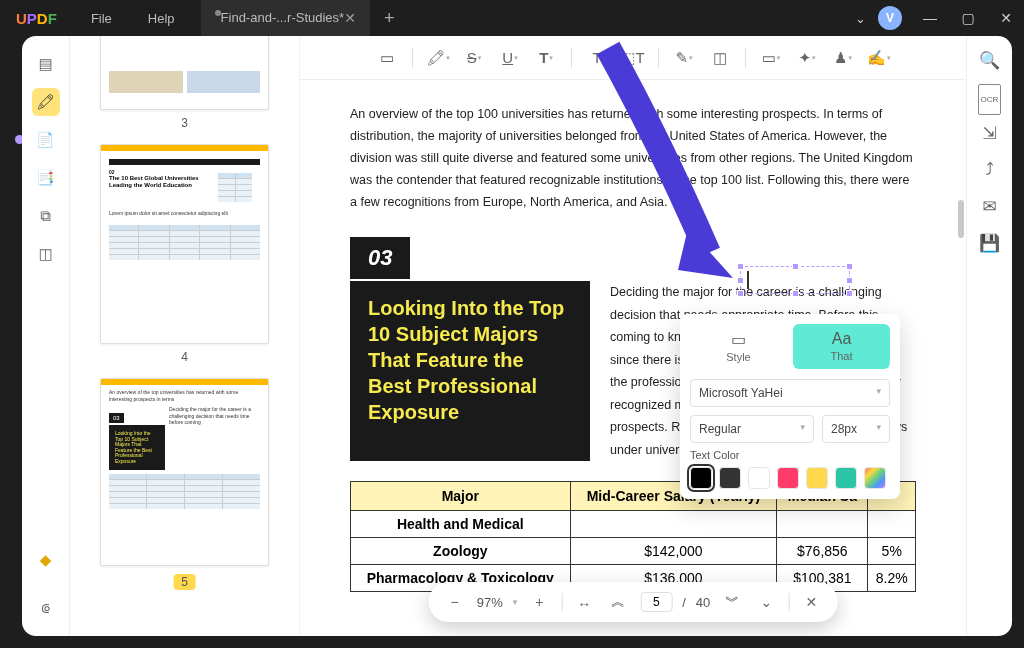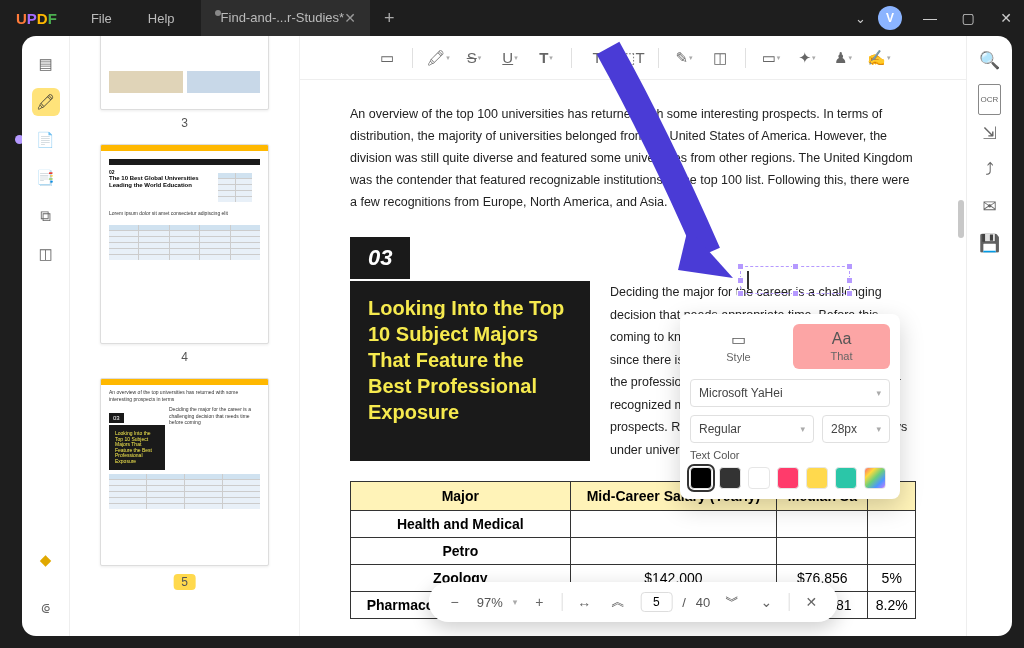--- a/index.html
+++ b/index.html
@@ -56,23 +56,23 @@
   .h4{top:50%;left:-4px;margin-top:-3px}.h5{top:50%;right:-4px;margin-top:-3px}
   .h6{bottom:-4px;left:-4px}.h7{bottom:-4px;left:50%;margin-left:-3px}.h8{bottom:-4px;right:-4px}
   .cursor{position:absolute;left:6px;top:4px;width:1.5px;height:18px;background:#333}
 
   .arrow{position:absolute;top:38px;left:578px;width:160px;height:250px;pointer-events:none}
   .arrow svg{width:100%;height:100%}
 
   .popup{position:absolute;top:314px;left:680px;width:220px;background:#fff;border-radius:8px;box-shadow:0 8px 24px rgba(0,0,0,.18);padding:10px}
   .pop-tabs{display:flex;gap:6px;margin-bottom:10px}
   .pop-tab{flex:1;text-align:center;padding:6px 0;border-radius:6px;font-size:11px;color:#666}
-  .pop-tab.active{background:#fca5a5}
+  .pop-tab.active{background:#5eead4}
   .pop-tab .pi{display:block;font-size:16px;margin-bottom:2px;color:#555}
-  .pop-sel{border:1px solid #e0e0e0;border-radius:4px;padding:6px 8px;font-size:12px;color:#444;display:flex;justify-content:space-between;align-items:center;margin-bottom:8px}
+  .pop-sel{border:1px solid #e0e0e0;border-radius:4px;padding:6px 8px;font-size:12px;color:#444;display:flex;justify-content:space-between;margin-bottom:8px}
   .pop-row{display:flex;gap:8px;margin-bottom:6px}
   .pop-row .pop-sel{flex:1;margin:0}
   .pop-label{font-size:11px;color:#555;margin-bottom:6px}
   .swatches{display:flex;gap:7px}
   .sw{width:22px;height:22px;border-radius:4px;border:1px solid #e6e6e6}
   .sw.sel{outline:2px solid #333;outline-offset:1px}
   .sw.grad{background:linear-gradient(135deg,#ff6b6b,#ffd93d,#6bcf7c,#4d96ff,#c77dff)}
 
   .rrail{width:46px;border-left:1px solid #eee;display:flex;flex-direction:column;align-items:center;padding-top:14px;gap:16px}
   .ricon{color:#666;font-size:17px;position:relative}
@@ -270,26 +270,20 @@
       <table class="tbl">
         <tbody>
             <tr>
               <th>Major</th>
               <th>Mid-Career Salary (Yearly)</th>
               <th>Median Sa</th>
               <th></th>
             </tr>
         <tr>
               <td>Health and Medical</td>
-              <td></td>
-              <td></td>
-              <td></td>
-            </tr>
-        <tr>
-              <td>Petro</td>
               <td></td>
               <td></td>
               <td></td>
             </tr>
         <tr>
               <td>Zoology</td>
               <td>$142,000</td>
               <td>$76,856</td>
               <td>5%</td>
             </tr>

